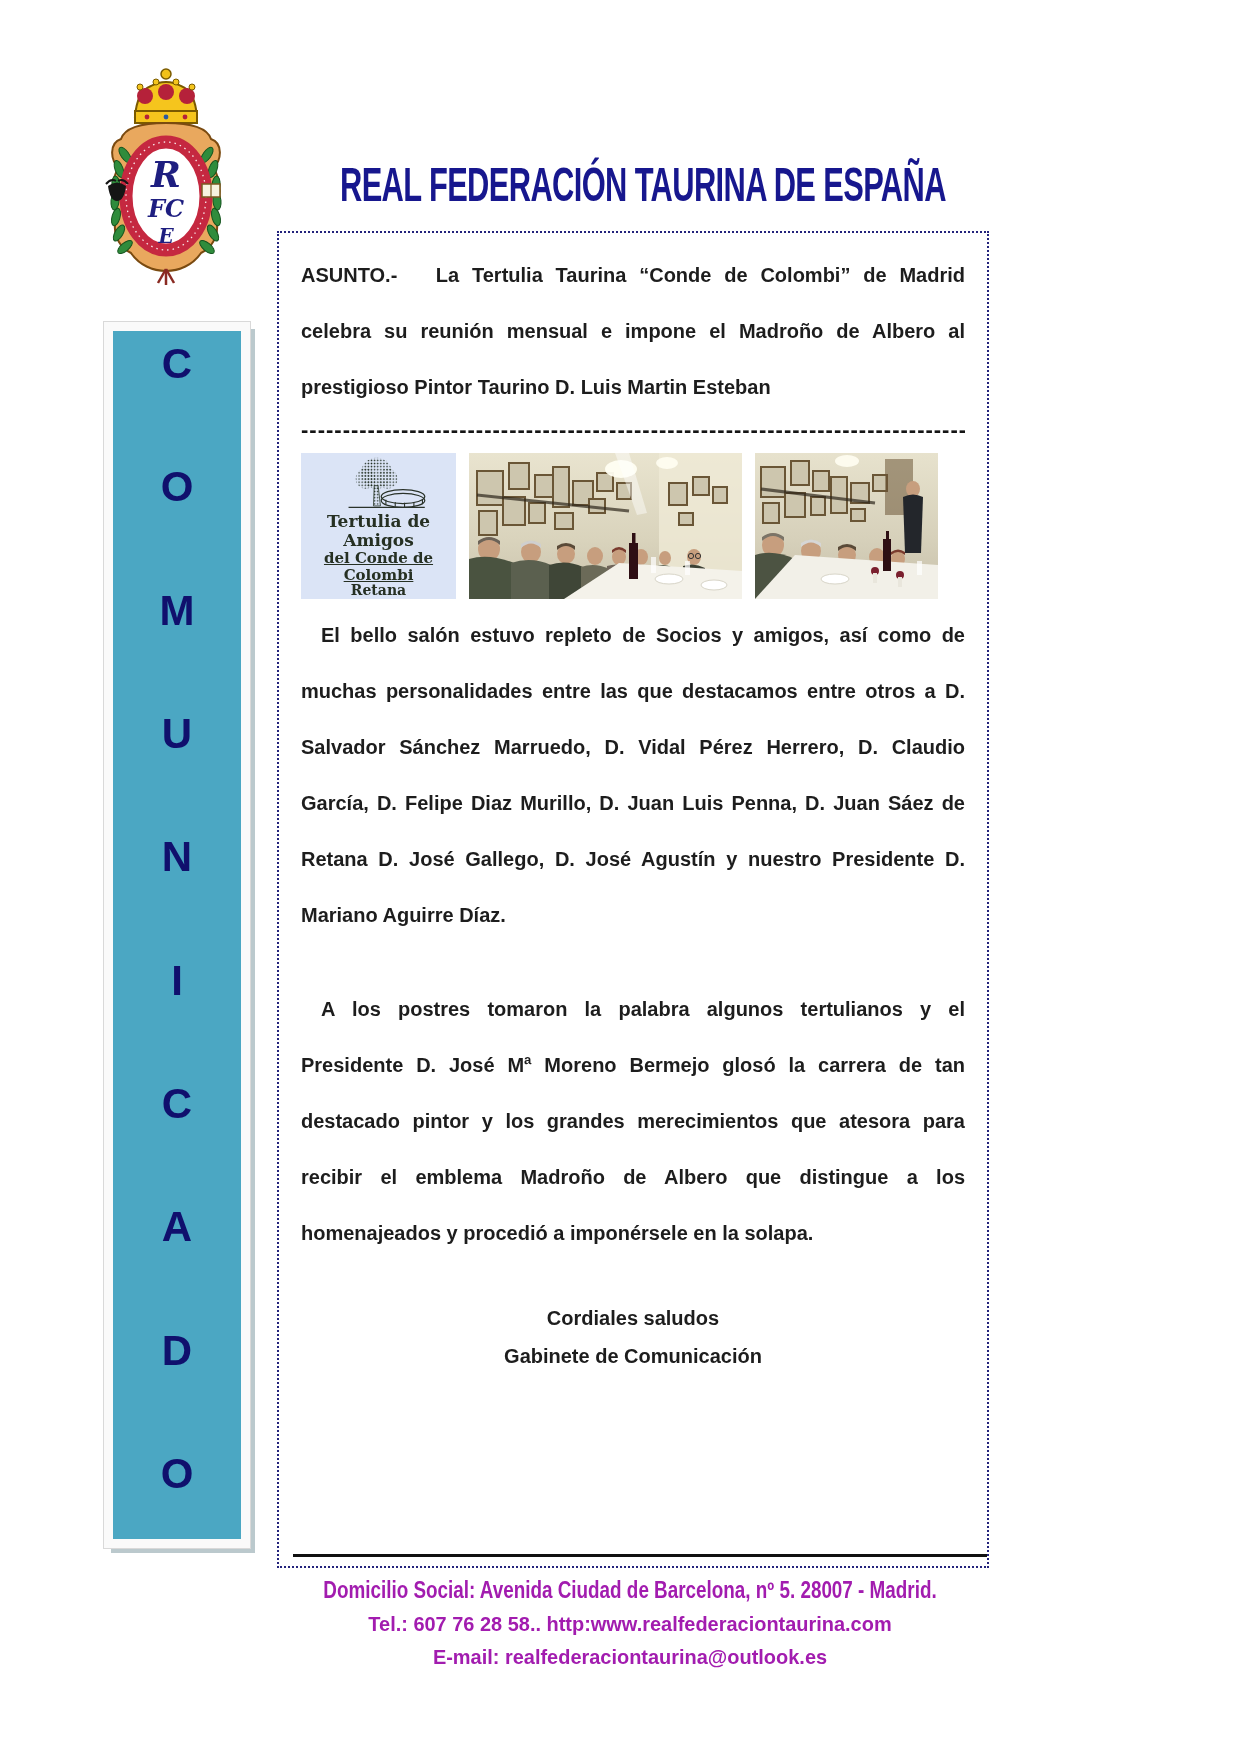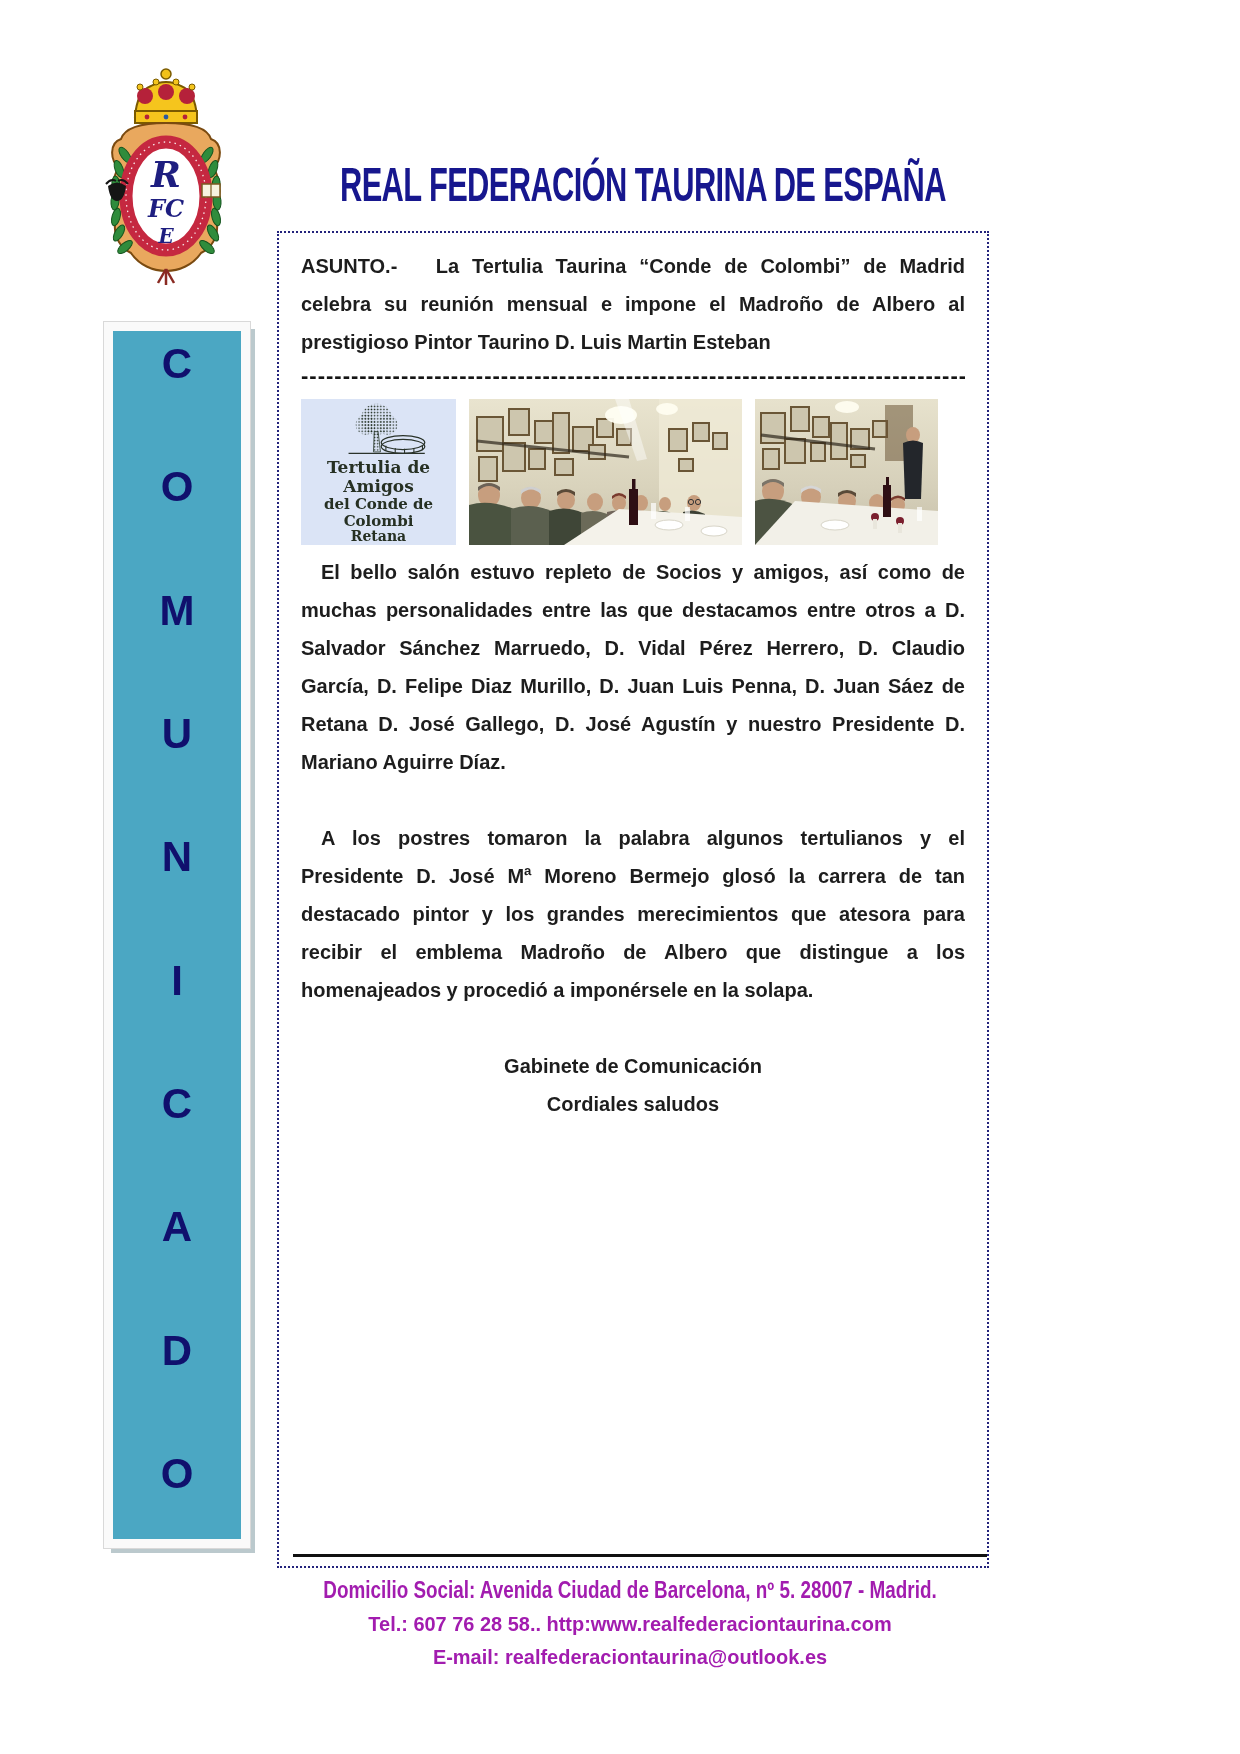--- a/index.html
+++ b/index.html
@@ -20,35 +20,35 @@
            box-shadow:6px 6px 0 -2px rgba(105,135,145,.45);}
   .sidebar-inner{position:absolute;left:9px;top:9px;right:9px;bottom:9px;background:#4ba7c3;
            display:flex;flex-direction:column;align-items:center;justify-content:space-between;
            padding:12px 0 44px;box-sizing:border-box;}
   .sidebar-letter{font-size:42px;font-weight:bold;color:#10106d;line-height:1;}
 
   
   .doc-box{position:absolute;left:277px;top:231px;width:712px;height:1337px;
            border:2px dotted #23237c;box-sizing:border-box;padding:14px 22px 0 22px;
            overflow:hidden;}
-  .doc-text{font-size:20px;font-weight:bold;color:#1d1d1d;line-height:38px;
+  .doc-text{font-size:20px;font-weight:bold;color:#1d1d1d;line-height:56px;
             text-align:justify;margin:0;}
   .indent{text-indent:20px;}
   .para-gap{margin-bottom:38px;}
   .separator{height:30px;line-height:26px;overflow:hidden;white-space:nowrap;
              font-weight:bold;font-size:22px;letter-spacing:1px;color:#141414;margin:2px 0 6px;}
 
   
   .images-row{display:flex;gap:13px;margin:2px 0 8px 0;}
   .tertulia{width:155px;height:146px;background:#dbe4f6;overflow:hidden;display:flex;
             flex-direction:column;align-items:center;}
   .tertulia-text{font-family:"DejaVu Serif",serif;font-weight:bold;color:#263023;
                  line-height:1.12;text-align:center;}
   .t1{font-size:17px;margin-top:-2px;}
-  .t2{font-size:15px;}
+  .t2{font-size:15px;text-decoration:underline;}
   .t3{font-size:14px;}
   .photo{height:146px;display:block;}
 
   
   .closing-line{font-size:20px;font-weight:bold;color:#1d1d1d;line-height:38px;text-align:center;}
   .bottom-rule{position:absolute;left:14px;right:0;bottom:9px;height:3px;background:#101010;}
 
   
   .footer{position:absolute;left:250px;top:1574px;width:760px;text-align:center;
           color:#a21caf;font-weight:bold;}
@@ -282,22 +282,22 @@
         <rect x="128" y="86" width="8" height="32" fill="#2e0f14"></rect>
           <rect x="131" y="78" width="3" height="10" fill="#2e0f14"></rect>
         <ellipse cx="80" cy="126" rx="14" ry="5" fill="#ffffff" stroke="#d8d5c8"></ellipse>
         <rect x="162" y="108" width="5" height="14" fill="#ffffff" opacity=".7"></rect>
       </svg>
     </div>
 
     <p class="doc-text indent para-gap">El bello salón estuvo repleto de Socios y amigos, así como de muchas personalidades entre las que destacamos entre otros a D. Salvador Sánchez Marruedo, D. Vidal Pérez Herrero, D. Claudio García, D. Felipe Diaz Murillo, D. Juan Luis Penna, D. Juan Sáez de Retana D. José Gallego, D. José Agustín y nuestro Presidente D. Mariano Aguirre Díaz.</p>
     <p class="doc-text indent para-gap">A los postres tomaron la palabra algunos tertulianos y el Presidente D. José Mª Moreno Bermejo glosó la carrera de tan destacado pintor y los grandes merecimientos que atesora para recibir el emblema Madroño de Albero que distingue a los homenajeados y procedió a imponérsele en la solapa.</p>
 
+    <div class="closing-line">Cordiales saludos</div>
     <div class="closing-line">Gabinete de Comunicación</div>
-    <div class="closing-line">Cordiales saludos</div>
 
     <div class="bottom-rule"></div>
   </div>
 
   <div class="footer">
     <div class="footer-line1">Domicilio Social: Avenida Ciudad de Barcelona, nº 5. 28007 -  Madrid.</div>
     <div class="footer-line2">Tel.: 607 76 28 58.. http:www.realfederaciontaurina.com</div>
     <div class="footer-line3">E-mail: realfederaciontaurina@outlook.es</div>
   </div>
 

